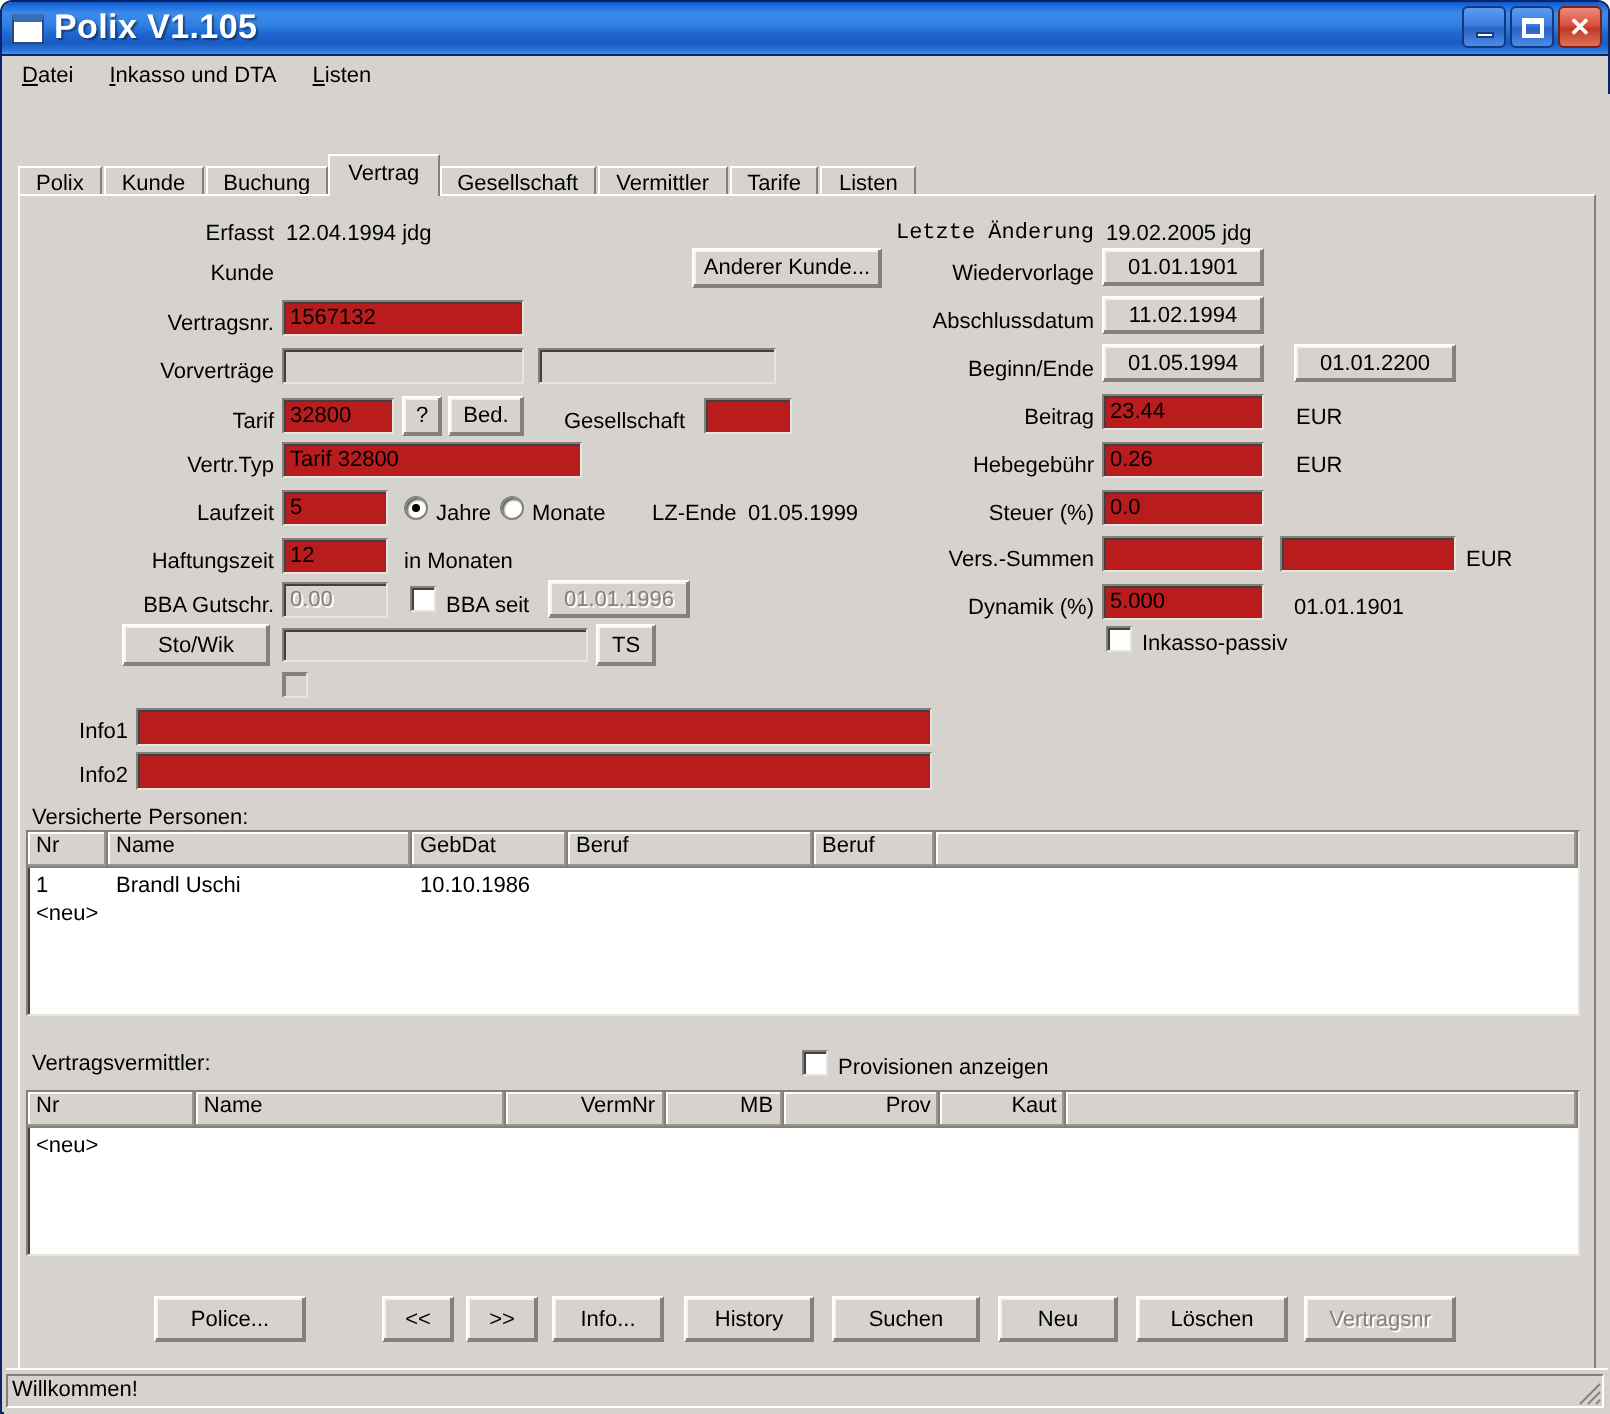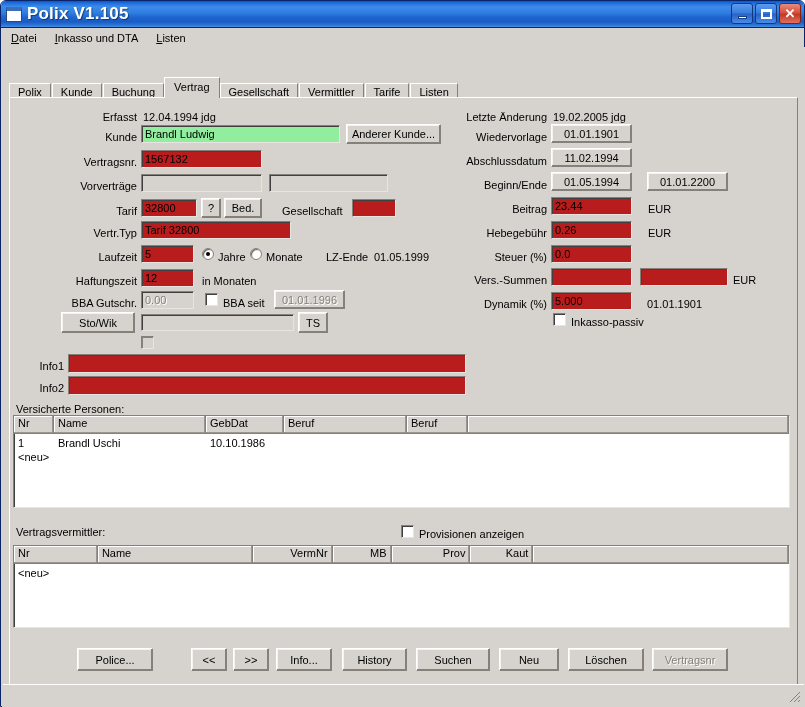--- a/index.html
+++ b/index.html
@@ -348,21 +348,20 @@
       <div class="tab">Tarife</div>
       <div class="tab">Listen</div>
     </div>
 
     <div class="tabpanel"></div>
 
     <div class="lbl r" style="left:20px; top:63px; width:115px;">Erfasst</div>
     <div class="lbl" style="left:141px; top:63px;">12.04.1994  jdg</div>
 
     <div class="lbl r" style="left:20px; top:83px; width:115px;">Kunde</div>
-    <div class="tf green" style="left:139px; top:78px; width:199px; height:18px;">Brandl Ludwig</div>
     <div class="btn" style="left:344px; top:77px; width:95px; height:20px;">Anderer Kunde...</div>
 
     <div class="lbl r" style="left:20px; top:108px; width:115px;">Vertragsnr.</div>
     <div class="tf" style="left:139px; top:103px; width:121px; height:18px;">1567132</div>
 
     <div class="lbl r" style="left:20px; top:132px; width:115px;">Vorverträge</div>
     <div class="tf dis" style="left:139px; top:127px; width:121px; height:18px;"></div>
     <div class="tf dis" style="left:267px; top:127px; width:119px; height:18px;"></div>
 
     <div class="lbl r" style="left:20px; top:157px; width:115px;">Tarif</div>
@@ -395,21 +394,21 @@
     <div class="cb" style="left:203px; top:246px;"></div>
     <div class="lbl" style="left:221px; top:249px;">BBA  seit</div>
     <div class="btn dis" style="left:272px; top:243px; width:71px; height:19px;">01.01.1996</div>
 
     <div class="btn" style="left:59px; top:265px; width:74px; height:21px;">Sto/Wik</div>
     <div class="tf dis" style="left:139px; top:267px; width:153px; height:17px;"></div>
     <div class="btn" style="left:296px; top:265px; width:30px; height:21px;">TS</div>
 
     <div class="cb dis" style="left:139px; top:289px;"></div>
 
-    <div class="lbl r" style="left:440px; top:63px; width:105px;">Letzte Änderung</div>
+    <div class="lbl r" style="left:440px; top:63px; width:105px;font-family:Liberation Mono, monospace;">Letzte Änderung</div>
     <div class="lbl" style="left:551px; top:63px;">19.02.2005  jdg</div>
 
     <div class="lbl r" style="left:440px; top:83px; width:105px;">Wiedervorlage</div>
     <div class="btn" style="left:549px; top:77px; width:81px; height:19px;">01.01.1901</div>
 
     <div class="lbl r" style="left:440px; top:107px; width:105px;">Abschlussdatum</div>
     <div class="btn" style="left:549px; top:101px; width:81px; height:19px;">11.02.1994</div>
 
     <div class="lbl r" style="left:440px; top:131px; width:105px;">Beginn/Ende</div>
     <div class="btn" style="left:549px; top:125px; width:81px; height:19px;">01.05.1994</div>
@@ -492,20 +491,21 @@
     <div class="btn" style="left:274px; top:601px; width:56px; height:23px;">Info...</div>
     <div class="btn" style="left:340px; top:601px; width:65px; height:23px;">History</div>
     <div class="btn" style="left:414px; top:601px; width:74px; height:23px;">Suchen</div>
     <div class="btn" style="left:497px; top:601px; width:60px; height:23px;">Neu</div>
     <div class="btn" style="left:566px; top:601px; width:76px; height:23px;">Löschen</div>
     <div class="btn dis" style="left:650px; top:601px; width:76px; height:23px;">Vertragsnr</div>
 
   </div>
 
   <div class="statusbar">
+    <div class="statusfield">Willkommen!</div>
     <div class="grip">
       <svg width="12" height="12" viewBox="0 0 12 12">
         <line x1="11" y1="1" x2="1" y2="11" stroke="#85817a" stroke-width="1"></line>
         <line x1="11" y1="5" x2="5" y2="11" stroke="#85817a" stroke-width="1"></line>
         <line x1="11" y1="9" x2="9" y2="11" stroke="#85817a" stroke-width="1"></line>
       </svg>
     </div>
   </div>
 
 </div>

